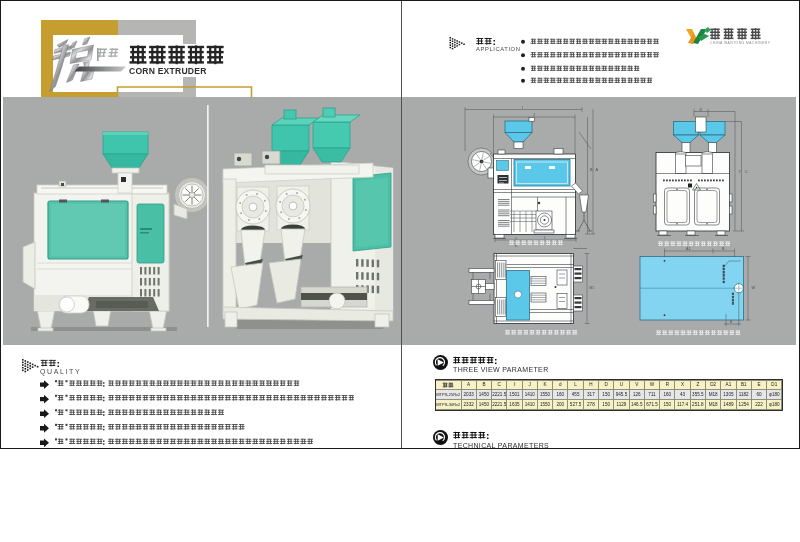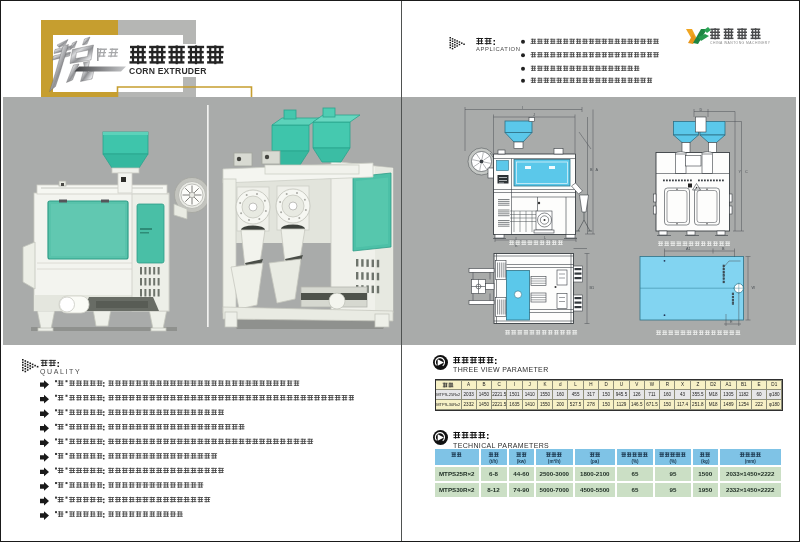--- a/index.html
+++ b/index.html
@@ -1,16 +1,16 @@
 <!DOCTYPE html>
 <html><head><meta charset="utf-8"><style>
 html,body{margin:0;padding:0;background:#fff;}
 *{box-sizing:border-box;}
 body{font-family:"Liberation Sans",sans-serif;}
-#page{position:relative;width:800px;height:542px;background:#ffffff;overflow:hidden;border:1px solid #1a1a1a;}
+#page{position:relative;width:800px;height:449px;background:#ffffff;overflow:hidden;border:1px solid #1a1a1a;}
 .abs{position:absolute;}
 
 </style></head><body>
 <div id="page">
 <div class="abs" style="left:2px;top:96px;width:793px;height:248px;background:#a9abaa;"></div>
 <div class="abs" style="left:400px;top:0;width:1px;height:542px;background:#4f5251;"></div>
 <div class="abs" style="left:40px;top:18.5px;width:77px;height:77.5px;background:#c69e2f;"></div>
 <div class="abs" style="left:117px;top:18.5px;width:78px;height:77.5px;background:#b5b6b4;"></div>
 <div class="abs" style="left:51.5px;top:34px;width:130.5px;height:57px;background:#fff;"></div>
 <div class="abs" style="left:126px;top:43px;width:106px;height:33px;background:#fff;"></div>

